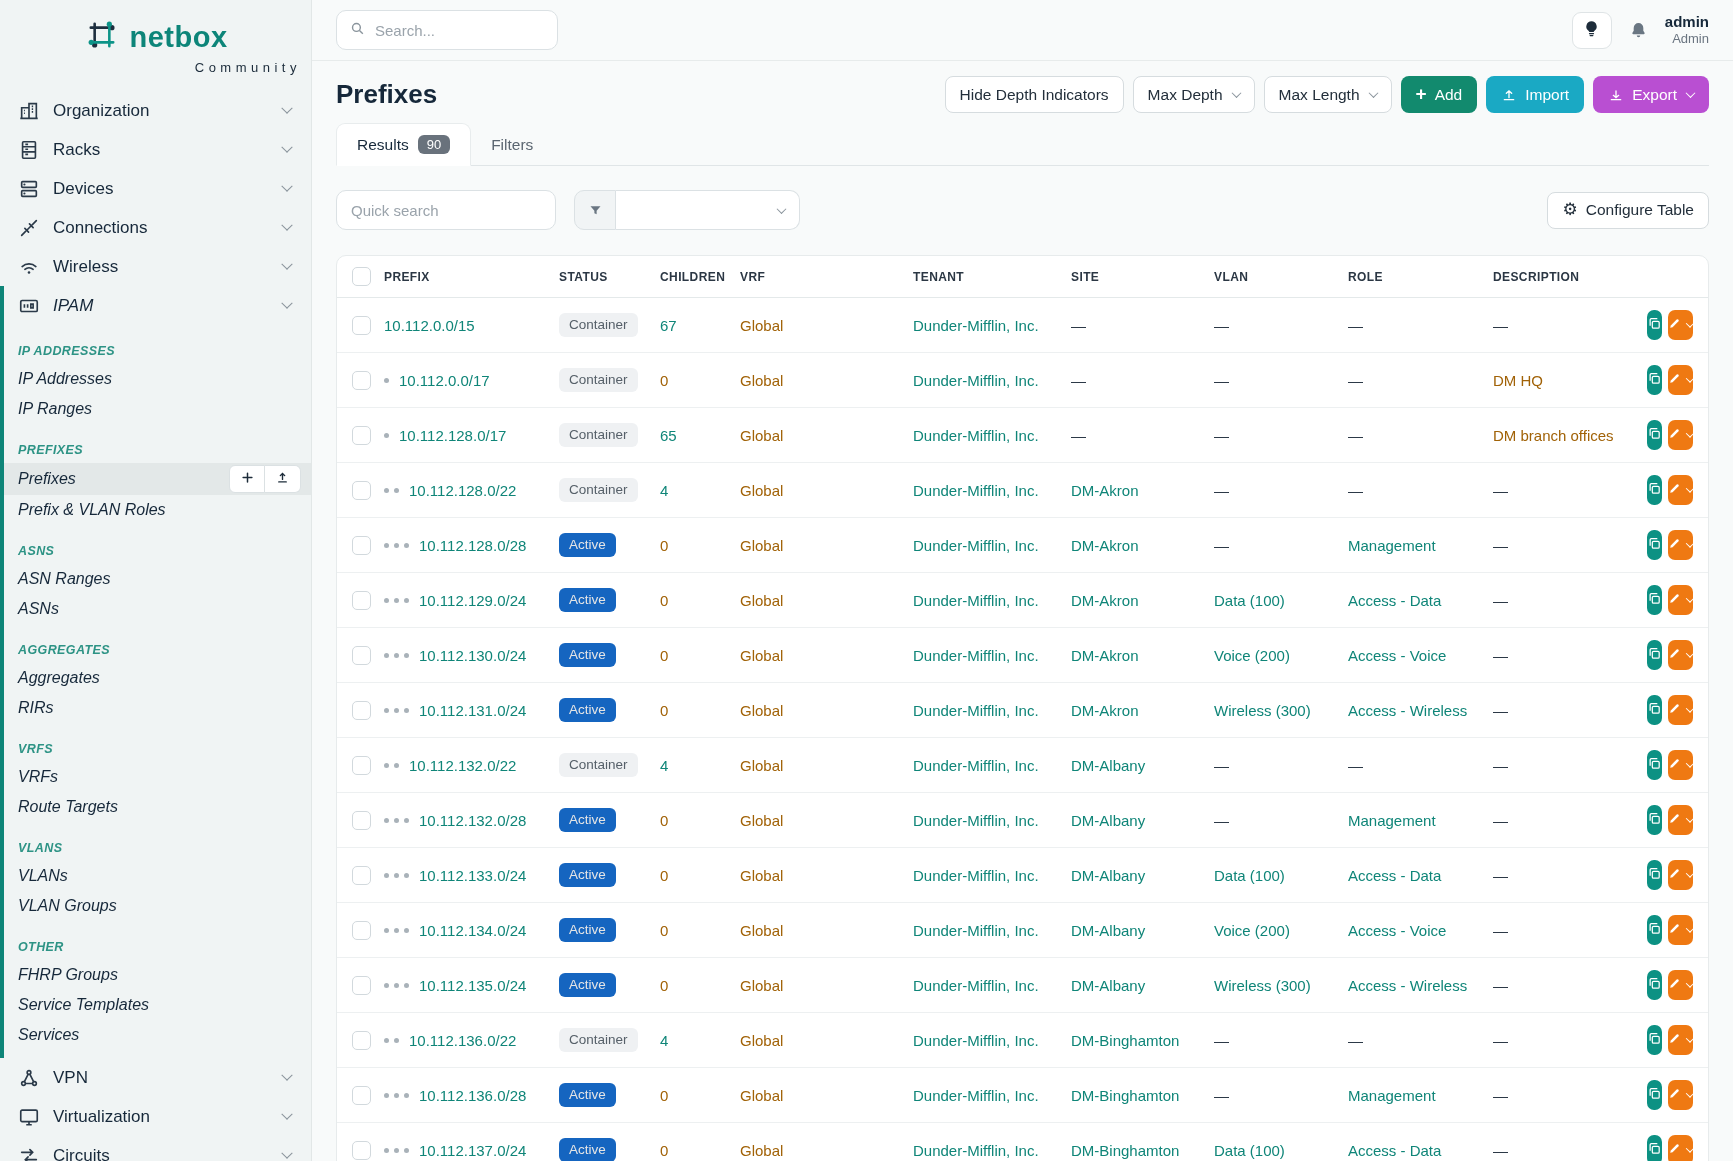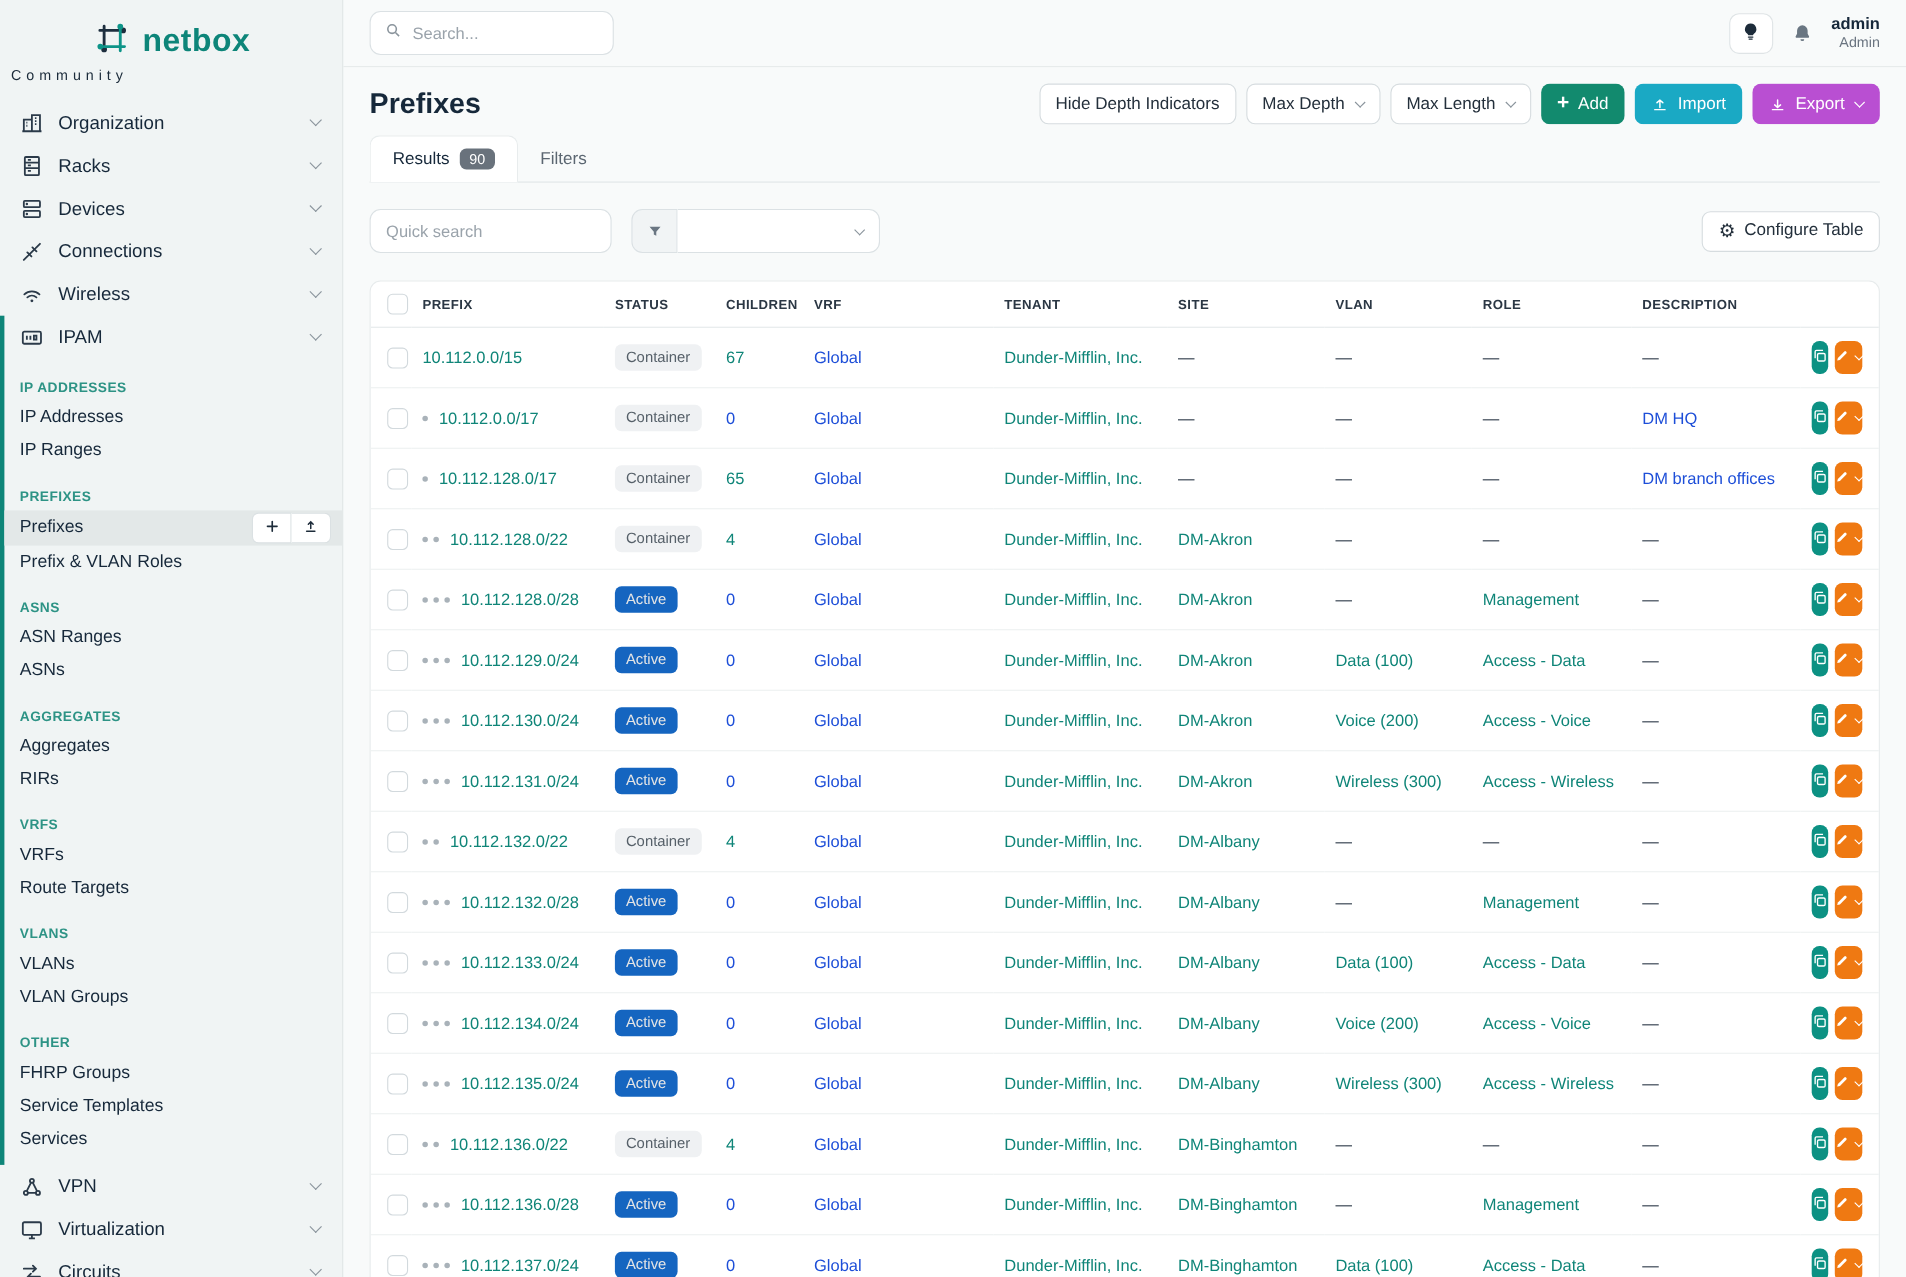--- a/index.html
+++ b/index.html
@@ -2,31 +2,31 @@
 <html><head>
 <meta charset="utf-8">
 <style>
   * { margin:0; padding:0; box-sizing:border-box; }
   html,body { width:1733px; height:1161px; overflow:hidden; }
   body { font-family:"Liberation Sans","DejaVu Sans",sans-serif; background:#f8fafa; color:#16283a; }
   .app { display:flex; width:100%; height:100%; }
 
   
   .sidebar { width:312px; min-width:312px; height:100%; background:#f0f4f4; border-right:1px solid #e2e7e7; overflow:hidden; }
-  .brand { padding:16px 10px 6px; text-align:left; cursor:pointer; }
+  .brand { padding:16px 10px 6px; text-align:right; cursor:pointer; }
   .brand-row { display:flex; align-items:center; justify-content:center; gap:8px; }
   .brand-name { font-size:29px; font-weight:700; color:#0d8579; letter-spacing:.5px; }
   .brand-sub { margin-top:2px; font-size:13px; letter-spacing:4.5px; color:#1b2b3a; font-weight:500; }
   .nav { margin-top:10px; }
   .nav-item { display:flex; align-items:center; height:39px; padding:0 20px 0 18px; cursor:pointer; }
   .nav-item .icn { width:22px; height:22px; margin-right:13px; color:#2b3a49; display:inline-flex; }
   .nav-item .icn svg { width:22px; height:22px; }
   .nav-label { flex:1; font-size:17px; color:#16283a; }
   .chev { width:8px; height:8px; border-right:1.7px solid #8a949c; border-bottom:1.7px solid #8a949c; transform:rotate(45deg) translate(-2px,-2px); }
-  .ipam-block { border-left:4px solid #0e8578; padding-bottom:8px; }
+  .ipam-block { border-left:4px solid #0e8578; padding-bottom:8px;font-style:italic; }
   .ipam-block .nav-item { padding-left:14px; }
   .group-label { margin-top:14px; padding:5px 14px 6px; font-size:12.5px; font-weight:700; letter-spacing:.4px; color:#2d9385; }
   .sub-item { display:flex; align-items:center; height:30px; padding:0 10px 0 14px; font-size:16px; color:#16283a; cursor:pointer; }
   .sub-item.active { background:#e3e8e8; height:32px; }
   .sub-label { flex:1; }
   .mini-group { display:flex; }
   .mini-btn { width:36px; height:28px; background:#ffffff; border:1px solid #dbe1e3; display:flex; align-items:center; justify-content:center; color:#1d2c3a; cursor:pointer; }
   .mini-btn:first-child { border-radius:6px 0 0 6px; }
   .mini-btn:last-child { border-radius:0 6px 6px 0; border-left:none; }
   .mini-btn svg { width:15px; height:15px; }
@@ -84,21 +84,21 @@
   table { width:100%; border-collapse:collapse; table-layout:fixed; }
   thead th { text-align:left; font-size:12px; font-weight:700; letter-spacing:.4px; color:#2b3744; padding:11px 10px; border-bottom:1px solid #e4e9ea; white-space:nowrap; }
   tbody td { padding:12px 10px; font-size:15px; border-top:1px solid #edf0f1; white-space:nowrap; overflow:hidden; vertical-align:middle; height:44px; }
   tbody tr:first-child td { border-top:none; }
   .th-cb, .td-cb { padding-left:15px !important; }
   .cb { display:inline-block; width:19px; height:19px; background:#fff; border:1px solid #d2d9dd; border-radius:5px; cursor:pointer; vertical-align:middle; }
   .pfx { display:flex; align-items:center; gap:5px; }
   .dot { width:5px; height:5px; border-radius:50%; background:#a9b2b9; }
   .dot:last-of-type { margin-right:5px; }
   .tlink { color:#0f8578; text-decoration:none; cursor:pointer; }
-  .dark { color:#1d4ed8; }
+  .dark { color:#a16207; }
   .mdash { color:#2c3947; }
   .badge { display:inline-block; font-size:13.5px; padding:4px 10px; border-radius:6px; line-height:1.2; }
   .badge-container { background:#eff1f3; color:#566069; }
   .badge-active { background:#1565c0; color:#e5e5e5; font-weight:500; }
   .td-actions { padding-right:16px !important; }
   .act-wrap { display:flex; justify-content:flex-end; gap:6px; }
   .copy-btn { width:31px; height:30px; background:#0c9183; border:none; border-radius:7px; color:#fff; display:flex; align-items:center; justify-content:center; cursor:pointer; }
   .copy-btn svg { width:15px; height:15px; }
   .edit-btn { width:52px; height:30px; background:#ef7912; border:none; border-radius:7px; color:#fff; display:flex; align-items:center; justify-content:center; gap:6px; cursor:pointer; }
   .edit-btn svg { width:13px; height:13px; }

